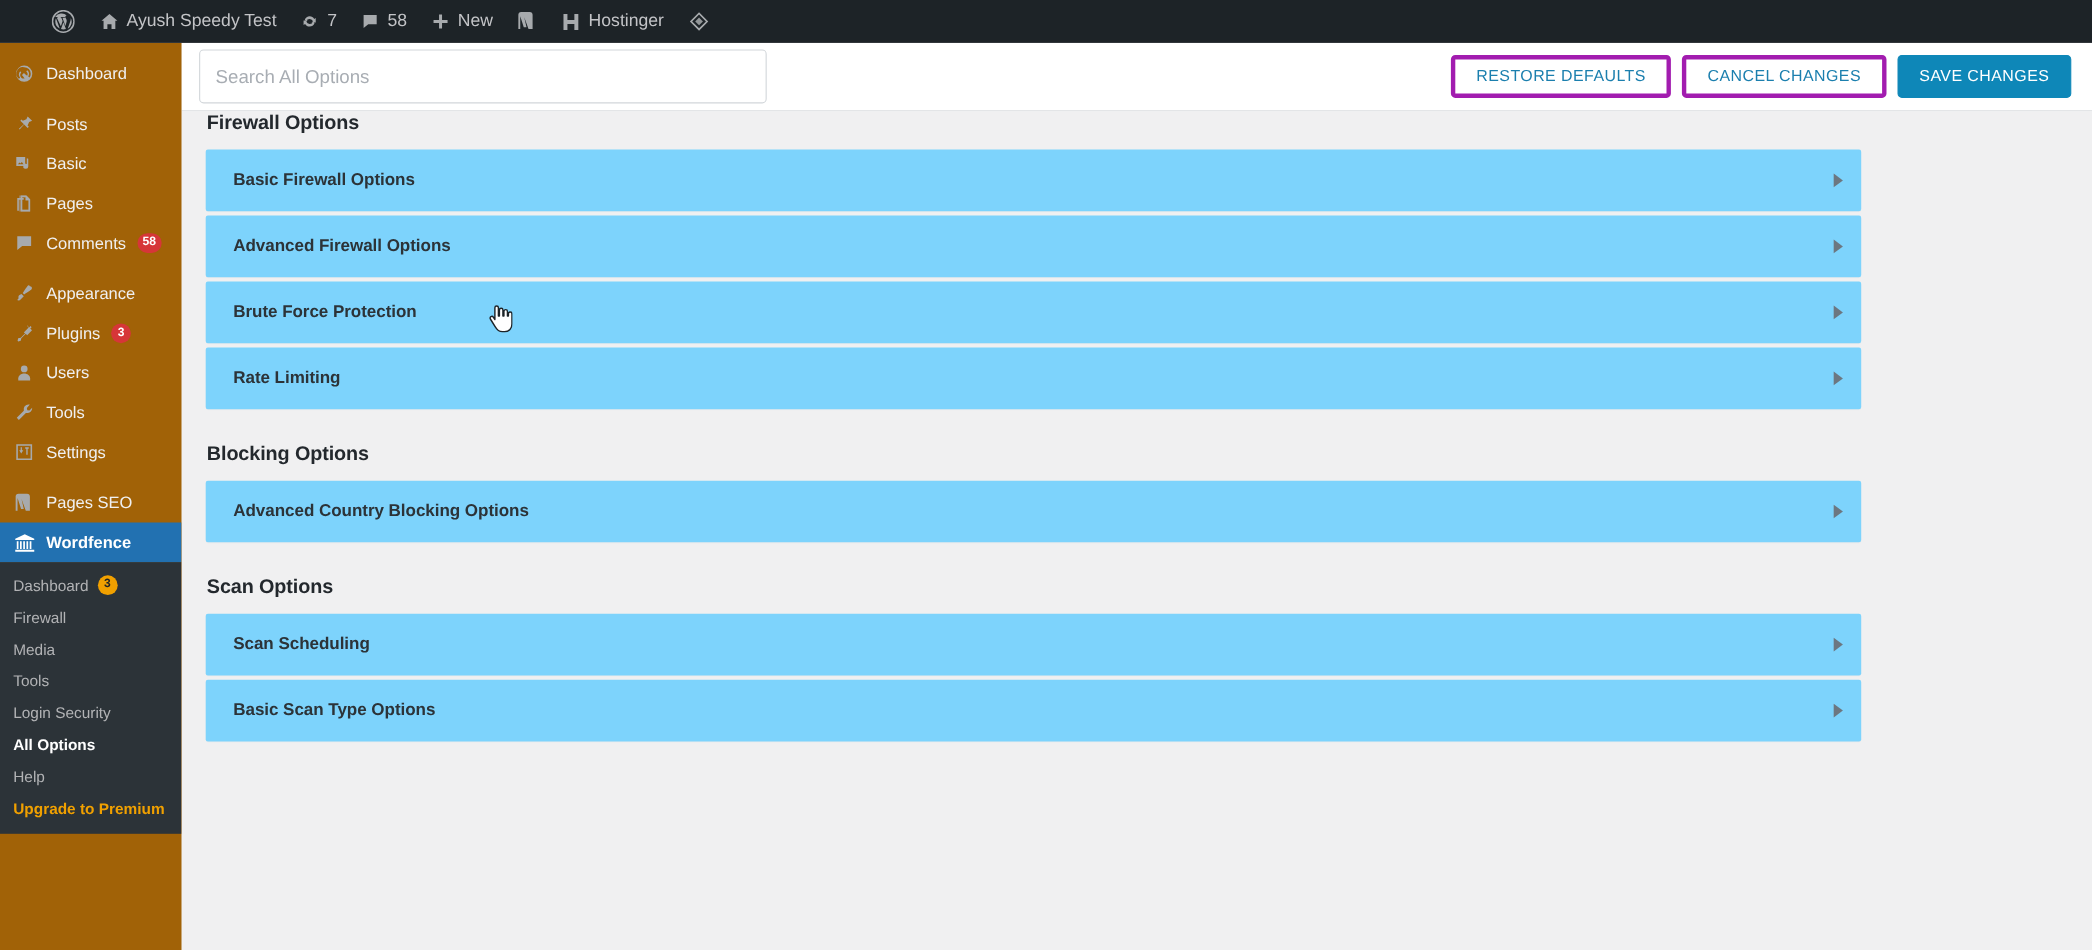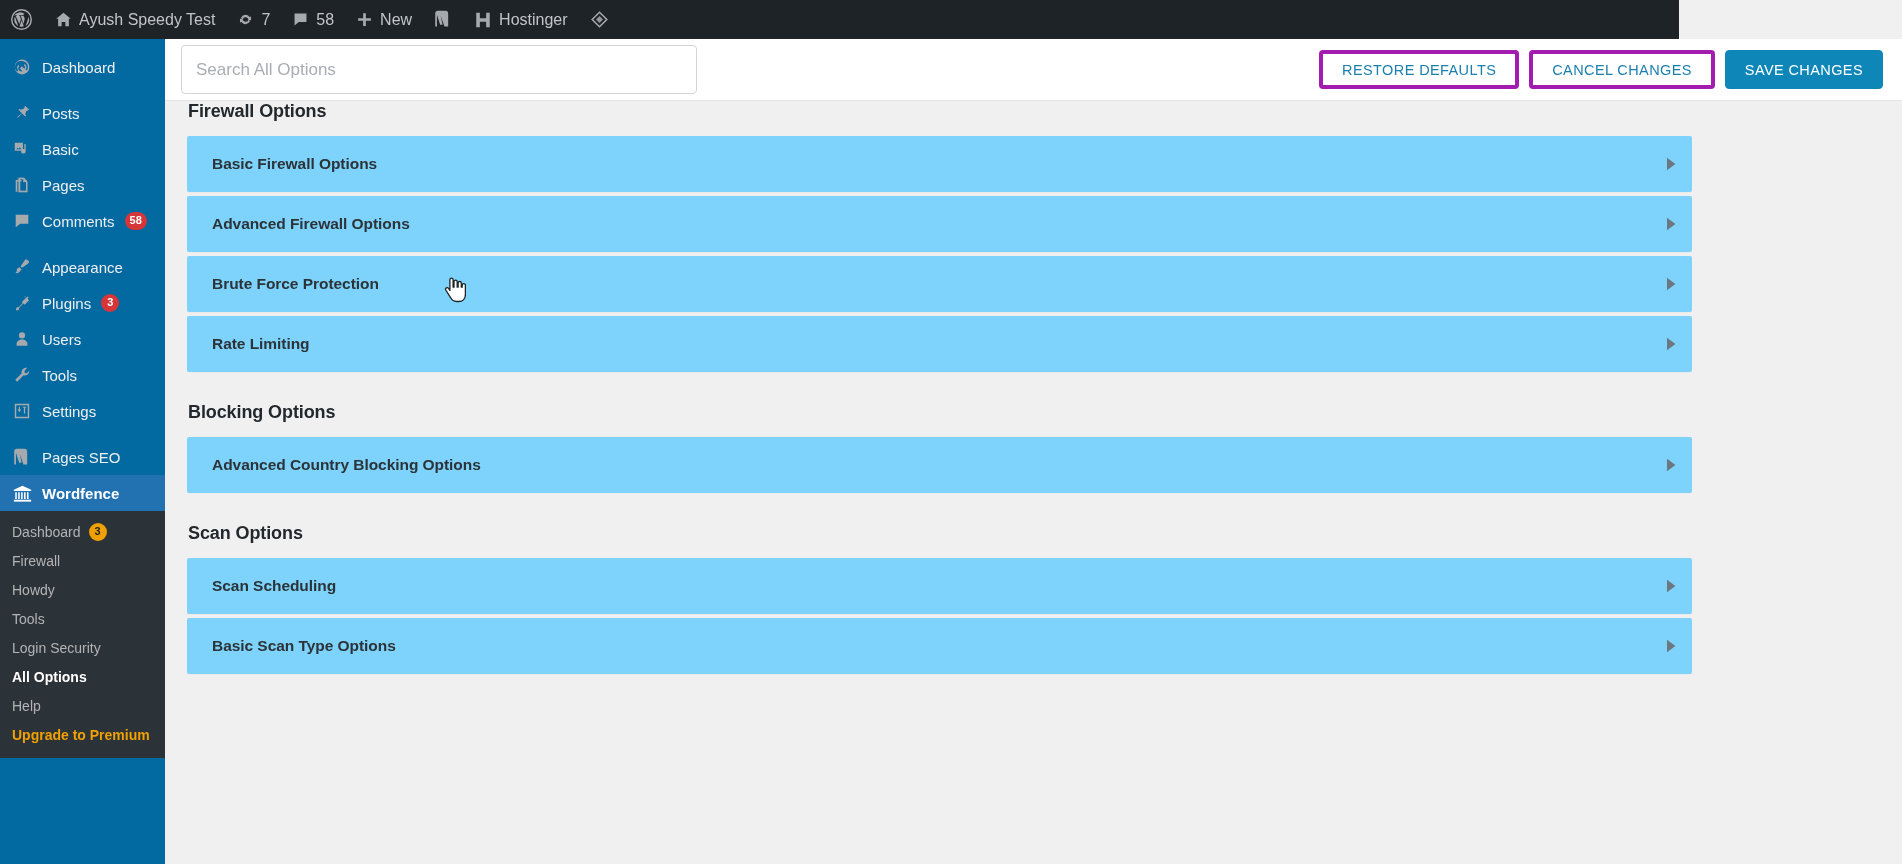--- a/index.html
+++ b/index.html
@@ -9,28 +9,29 @@
     height: 864px;
     overflow: hidden;
     background: #f0f0f1;
     font-family: "Liberation Sans", sans-serif;
   }
 
   
   #adminbar {
     position: absolute;
     top: 0; left: 0;
-    width: 1679px;
+    width: 1902px;
     height: 39px;
     background: #1d2327;
     display: flex;
     align-items: center;
     color: #f0f0f1;
     font-size: 16px;
     z-index: 90;
+    padding-left: 36px;
   }
   .ab-item {
     display: flex;
     align-items: center;
     height: 39px;
     padding: 0 11px;
     gap: 7px;
     color: #c3c4c7;
     white-space: nowrap;
     cursor: pointer;
@@ -72,21 +73,21 @@
     background: #f4f5f5;
     left: 4px; top: 12px;
   }
 
   
   #sidebar {
     position: absolute;
     top: 39px; left: 0;
     width: 165px;
     height: 825px;
-    background: #0369a1;
+    background: #a16207;
     z-index: 80;
     overflow: hidden;
   }
   .menu-item {
     position: relative;
     display: flex;
     align-items: center;
     height: 36px;
     padding-left: 12px;
     gap: 10px;
@@ -467,21 +468,21 @@
 
   <div id="submenu">
     <div class="sub-item">
       <span>Dashboard</span>
       <span class="count-bubble amber">3</span>
     </div>
     <div class="sub-item">
       <span>Firewall</span>
     </div>
     <div class="sub-item">
-      <span>Howdy</span>
+      <span>Media</span>
     </div>
     <div class="sub-item">
       <span>Tools</span>
     </div>
     <div class="sub-item">
       <span>Login Security</span>
     </div>
     <div class="sub-item current">
       <span>All Options</span>
     </div>

